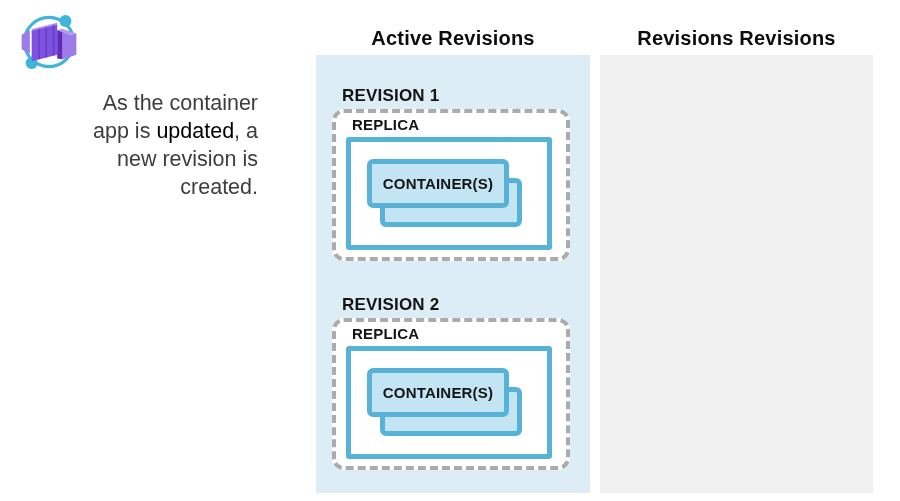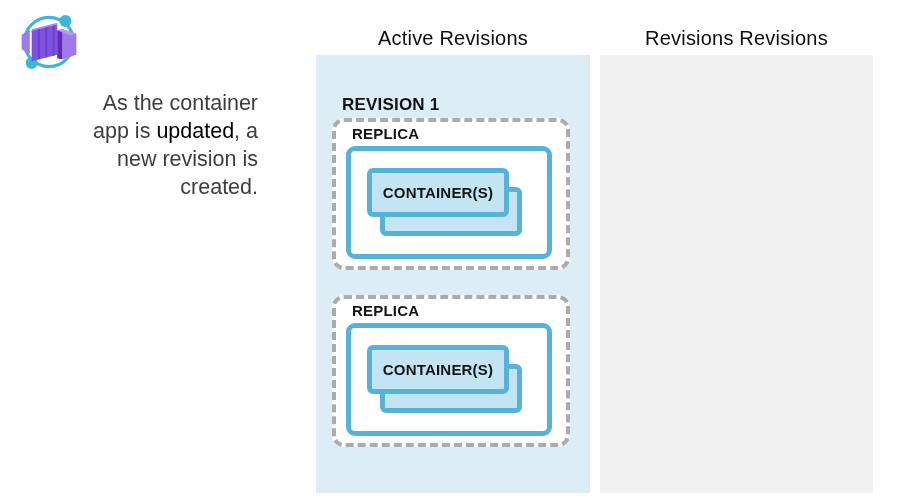--- a/index.html
+++ b/index.html
@@ -17,53 +17,53 @@
   
   .description{
     position:absolute;top:89px;left:28px;width:230px;
     text-align:right;font-size:21.5px;line-height:28px;
     color:#3d3d3d;white-space:pre-line;
   }
   .description b{color:#000000;font-weight:normal;}
 
   
   .col-title{
-    position:absolute;top:27px;font-size:20px;font-weight:normal;
+    position:absolute;top:27px;font-size:20px;font-weight:bold;
     color:#0d0d0d;text-align:center;letter-spacing:.2px;
   }
   .active-title{left:316px;width:274px;}
   .inactive-title{left:600px;width:273px;}
 
   
   .panel{position:absolute;top:55px;height:438px;}
   .active-panel{left:316px;width:274px;background:var(--active-panel-bg,#DCEDF6);}
   .inactive-panel{left:600px;width:273px;background:var(--inactive-panel-bg,#F0F0F0);}
 
   
   .revision-group{position:absolute;left:16px;width:238px;}
-  .rev1{top:40px;}
+  .rev1{top:31px;}
   .rev2{top:240px;}
   .revision-label{
     margin:0 0 3px 10px;font-size:17px;font-weight:bold;color:#141414;
     line-height:20px;letter-spacing:.2px;
   }
   .revision-box{
     box-sizing:border-box;height:152px;
     border:4px dashed var(--dashed-border,#ABABAB);
     border-radius:12px;background:#ffffff;
     padding:3px 0 12px 8px;
   }
   .replica-label{
     font-size:15px;font-weight:bold;color:#141414;line-height:18px;
     text-indent:8px;letter-spacing:.2px;
   }
   .replica-box{
     box-sizing:border-box;position:relative;margin:3px 0 0 2px;
     width:206px;height:113px;background:#ffffff;
-    border:5px solid var(--container-border,#56B3D7);border-radius:9px;
+    border:5px solid var(--container-border,#56B3D7);border-radius:3px;
   }
   .container-card{
     box-sizing:border-box;position:absolute;width:142px;height:49px;
     background:var(--container-fill,#C3E4F2);
     border:5px solid var(--container-border,#56B3D7);border-radius:6px;
   }
   .container-back{left:29px;top:36px;}
   .container-front{left:16px;top:17px;display:flex;align-items:center;justify-content:center;}
   .container-front span{font-size:15px;font-weight:bold;color:#141414;letter-spacing:.2px;}
 </style>
@@ -106,20 +106,21 @@
         <div class="replica-box">
           <div class="container-card container-back"></div>
           <div class="container-card container-front">
             <span>CONTAINER(S)</span>
           </div>
         </div>
       </div>
     </div>
 
     <div class="revision-group rev2">
+      <div class="revision-label">REVISION 2</div>
       <div class="revision-box">
         <div class="replica-label">REPLICA</div>
         <div class="replica-box">
           <div class="container-card container-back"></div>
           <div class="container-card container-front">
             <span>CONTAINER(S)</span>
           </div>
         </div>
       </div>
     </div>

